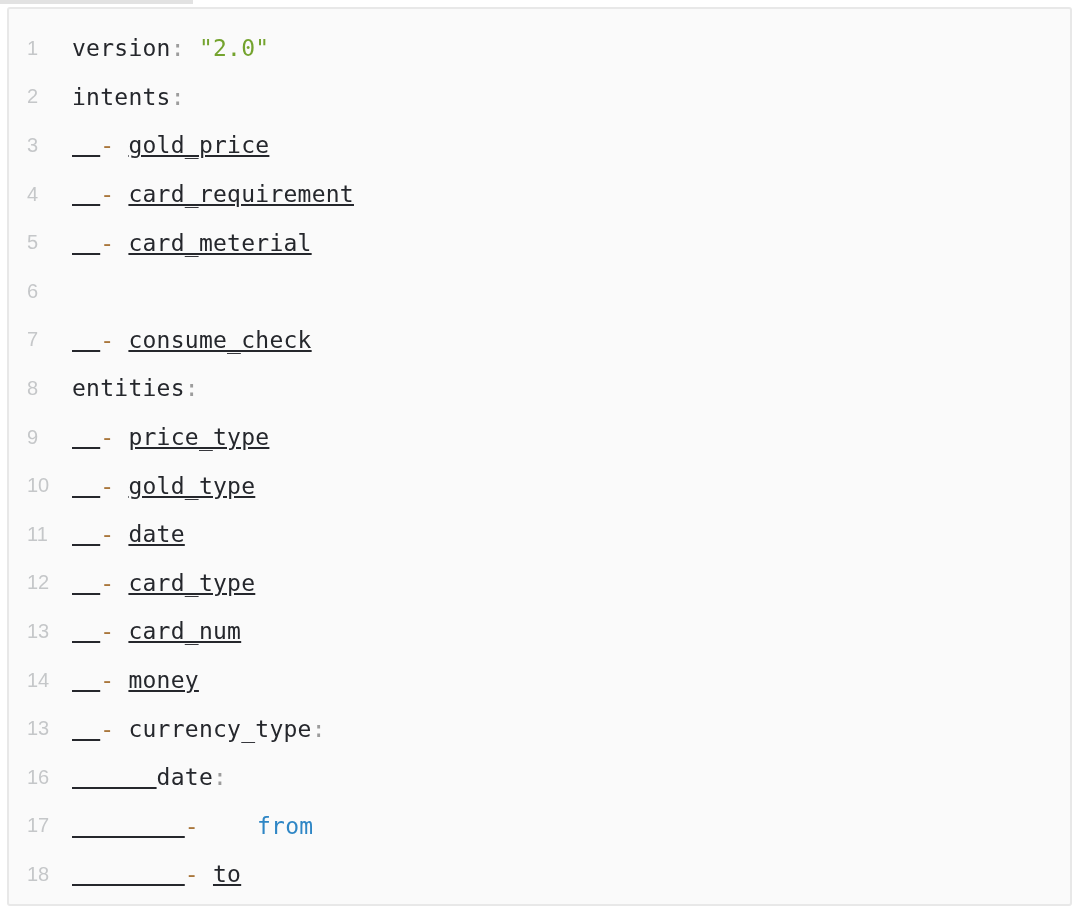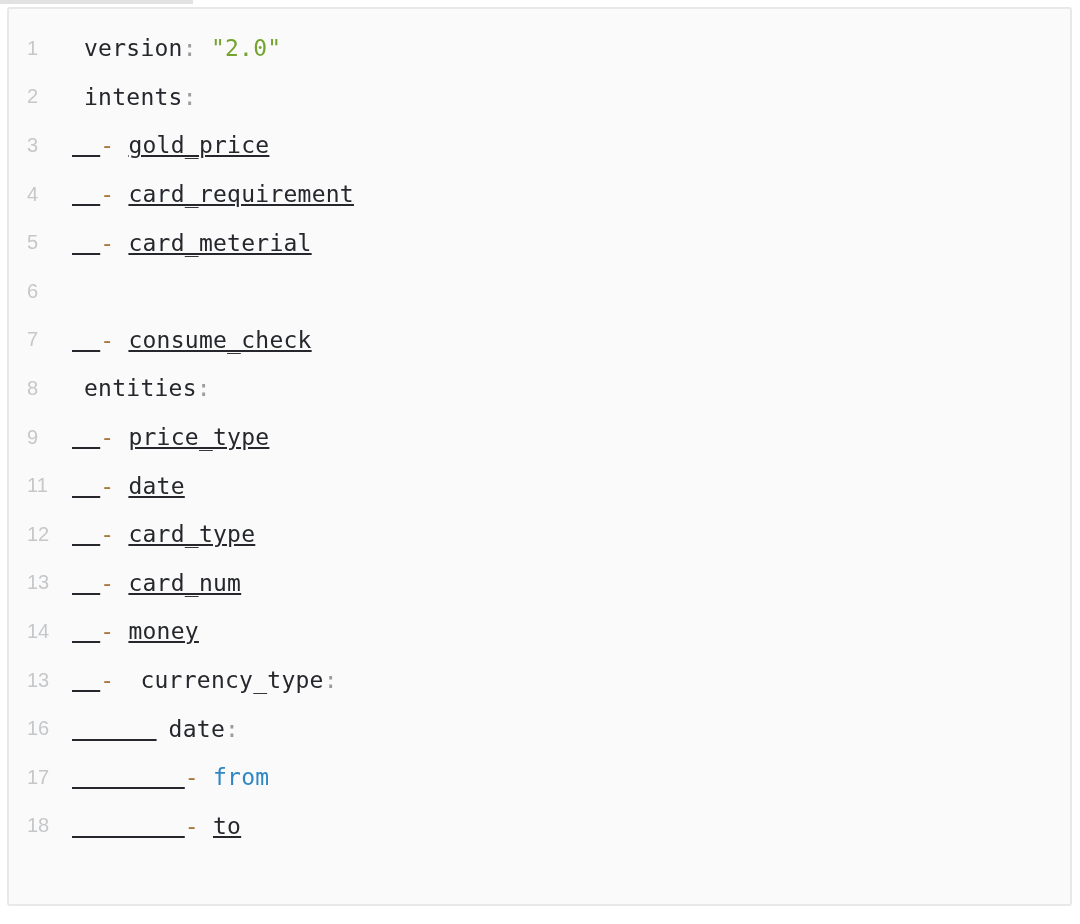--- a/index.html
+++ b/index.html
@@ -50,43 +50,44 @@
     font-size: 20px;
     color: var(--c-ln);
     user-select: none;
   }
   .code {
     font-family: "DejaVu Sans Mono", monospace;
     font-size: 23px;
     color: var(--c-text);
     letter-spacing: 0.25px;
   }
-  .tok-key     { color: var(--c-text); margin-left: 12px; }
+  .tok-key     { color: var(--c-text); }
   .tok-plain   { color: var(--c-text); text-decoration: underline; }
   .tok-punct   { color: var(--c-punct); }
   .tok-string  { color: var(--c-string); }
   .tok-dash    { color: var(--c-dash); }
-  .tok-keyword { color: var(--c-keyword); }
+  .tok-keyword { color: var(--c-keyword); margin-left: 44px; }
 </style>
 </head>
 <body>
 
 <div class="top-strip"></div>
 
 <div class="code-block">
   <div id="code-lines">
       <div class="line"><span class="ln">1</span><span class="code"><span class="tok-key">version</span><span class="tok-punct">: </span><span class="tok-string">"2.0"</span></span></div>
       <div class="line"><span class="ln">2</span><span class="code"><span class="tok-key">intents</span><span class="tok-punct">:</span></span></div>
       <div class="line"><span class="ln">3</span><span class="code"><span class="tok-plain">  </span><span class="tok-dash">- </span><span class="tok-plain">gold_price</span></span></div>
       <div class="line"><span class="ln">4</span><span class="code"><span class="tok-plain">  </span><span class="tok-dash">- </span><span class="tok-plain">card_requirement</span></span></div>
       <div class="line"><span class="ln">5</span><span class="code"><span class="tok-plain">  </span><span class="tok-dash">- </span><span class="tok-plain">card_meterial</span></span></div>
       <div class="line"><span class="ln">6</span></div>
       <div class="line"><span class="ln">7</span><span class="code"><span class="tok-plain">  </span><span class="tok-dash">- </span><span class="tok-plain">consume_check</span></span></div>
       <div class="line"><span class="ln">8</span><span class="code"><span class="tok-key">entities</span><span class="tok-punct">:</span></span></div>
       <div class="line"><span class="ln">9</span><span class="code"><span class="tok-plain">  </span><span class="tok-dash">- </span><span class="tok-plain">price_type</span></span></div>
+      <div class="line"><span class="ln">10</span><span class="code"><span class="tok-plain">  </span><span class="tok-dash">- </span><span class="tok-plain">gold_type</span></span></div>
       <div class="line"><span class="ln">11</span><span class="code"><span class="tok-plain">  </span><span class="tok-dash">- </span><span class="tok-plain">date</span></span></div>
       <div class="line"><span class="ln">12</span><span class="code"><span class="tok-plain">  </span><span class="tok-dash">- </span><span class="tok-plain">card_type</span></span></div>
       <div class="line"><span class="ln">13</span><span class="code"><span class="tok-plain">  </span><span class="tok-dash">- </span><span class="tok-plain">card_num</span></span></div>
       <div class="line"><span class="ln">14</span><span class="code"><span class="tok-plain">  </span><span class="tok-dash">- </span><span class="tok-plain">money</span></span></div>
       <div class="line"><span class="ln">13</span><span class="code"><span class="tok-plain">  </span><span class="tok-dash">- </span><span class="tok-key">currency_type</span><span class="tok-punct">:</span></span></div>
       <div class="line"><span class="ln">16</span><span class="code"><span class="tok-plain">      </span><span class="tok-key">date</span><span class="tok-punct">:</span></span></div>
       <div class="line"><span class="ln">17</span><span class="code"><span class="tok-plain">        </span><span class="tok-dash">- </span><span class="tok-keyword">from</span></span></div>
       <div class="line"><span class="ln">18</span><span class="code"><span class="tok-plain">        </span><span class="tok-dash">- </span><span class="tok-plain">to</span></span></div>
     </div>
 </div>

